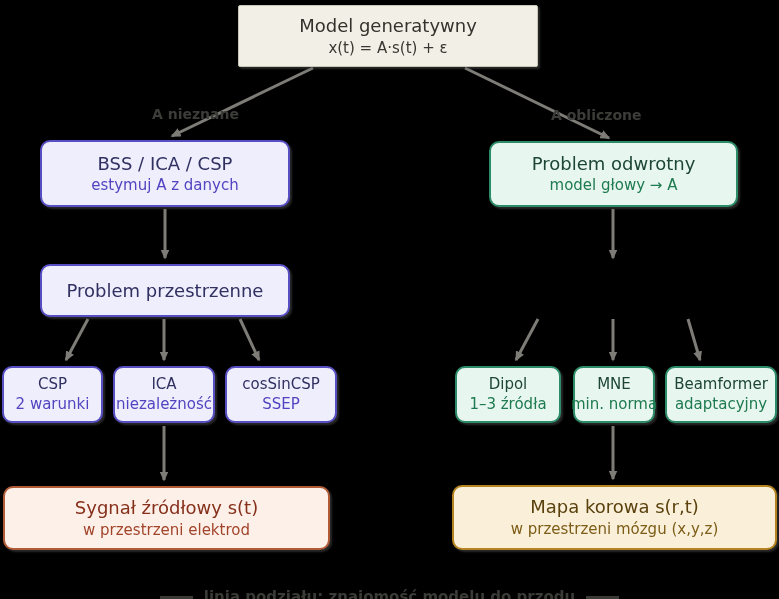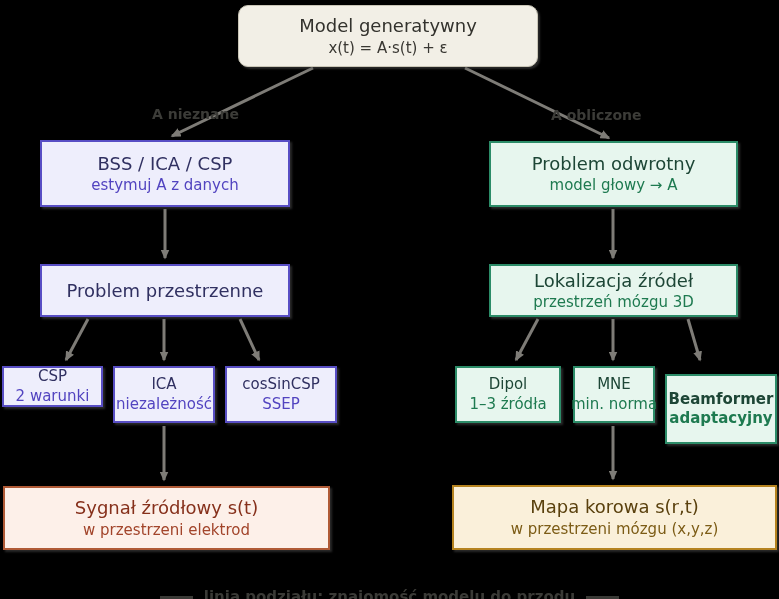--- a/index.html
+++ b/index.html
@@ -4,27 +4,27 @@
 <style>
   html,body{margin:0;padding:0;background:#000;}
   #stage{
     position:relative;width:779px;height:599px;background:#000;overflow:hidden;
     font-family:"DejaVu Sans","Liberation Sans",sans-serif;
   }
   svg.edges{position:absolute;left:0;top:0;z-index:1;}
   .node{
     position:absolute;z-index:2;box-sizing:border-box;
     display:flex;flex-direction:column;justify-content:center;align-items:center;
-    text-align:center;border-radius:0;line-height:1.3;
+    text-align:center;border-radius:10px;line-height:1.3;
     box-shadow:2px 2px 2px rgba(90,90,90,.45);
   }
   .node .t{white-space:nowrap;}
   .node .s{white-space:nowrap;}
   
-  .root-node{background:#f2efe6;border:1px solid #c9c5b6;border-radius:10px;}
+  .root-node{background:#f2efe6;border:1px solid #c9c5b6;border-radius:2px;}
   .root-node .t{font-size:18px;color:#33322d;}
   .root-node .s{font-size:15px;color:#3a3833;margin-top:2px;}
   
   .purple-node{background:#eeeefc;border:2px solid #584ec4;}
   .purple-node .t{font-size:18px;color:#303061;}
   .purple-node .s{font-size:15px;color:#5244c0;margin-top:1px;}
   .purple-node.small .t{font-size:15px;}
   .purple-node.small .s{font-size:15px;margin-top:0;}
   
   .green-node{background:#e7f6ee;border:2px solid #2c8c68;}
@@ -88,21 +88,21 @@
 
   <div class="node purple-node" style="left:40px;top:140px;width:250px;height:67px;">
     <div class="t">BSS / ICA / CSP</div>
     <div class="s">estymuj A z danych</div>
   </div>
 
   <div class="node purple-node" style="left:40px;top:264px;width:250px;height:53px;">
     <div class="t">Problem przestrzenne</div>
   </div>
 
-  <div class="node purple-node small" style="left:2px;top:366px;width:101px;height:41px;">
+  <div class="node purple-node small" style="left:2px;top:366px;width:101px;height:57px;">
     <div class="t">CSP</div>
     <div class="s">2 warunki</div>
   </div>
   <div class="node purple-node small" style="left:113px;top:366px;width:102px;height:57px;">
     <div class="t">ICA</div>
     <div class="s">niezależność</div>
   </div>
   <div class="node red-node" style="left:3px;top:486px;width:327px;height:64px;">
     <div class="t">Sygnał źródłowy s(t)</div>
     <div class="s">w przestrzeni elektrod</div>
@@ -111,34 +111,30 @@
   <div class="node purple-node small" style="left:225px;top:366px;width:112px;height:57px;">
     <div class="t">cosSinCSP</div>
     <div class="s">SSEP</div>
   </div>
 
   <div class="node green-node" style="left:489px;top:141px;width:249px;height:66px;">
     <div class="t">Problem odwrotny</div>
     <div class="s">model głowy → A</div>
   </div>
 
-  <div class="node green-node" style="left:489px;top:264px;width:249px;height:53px;">
-    <div class="t">Lokalizacja źródeł</div>
-    <div class="s">przestrzeń mózgu 3D</div>
-  </div>
 
   <div class="node green-node small" style="left:455px;top:366px;width:106px;height:57px;">
     <div class="t">Dipol</div>
     <div class="s">1–3 źródła</div>
   </div>
   <div class="node green-node small" style="left:573px;top:366px;width:82px;height:57px;">
     <div class="t">MNE</div>
     <div class="s">min. norma</div>
   </div>
-  <div class="node green-node small" style="left:665px;top:374px;width:112px;height:70px;font-weight:bold;">
+  <div class="node green-node small" style="left:665px;top:366px;width:112px;height:57px;">
     <div class="t">Beamformer</div>
     <div class="s">adaptacyjny</div>
   </div>
 
   <div class="node tan-node" style="left:452px;top:485px;width:325px;height:65px;">
     <div class="t">Mapa korowa s(r,t)</div>
     <div class="s">w przestrzeni mózgu (x,y,z)</div>
   </div>
 
   <div class="caption">

